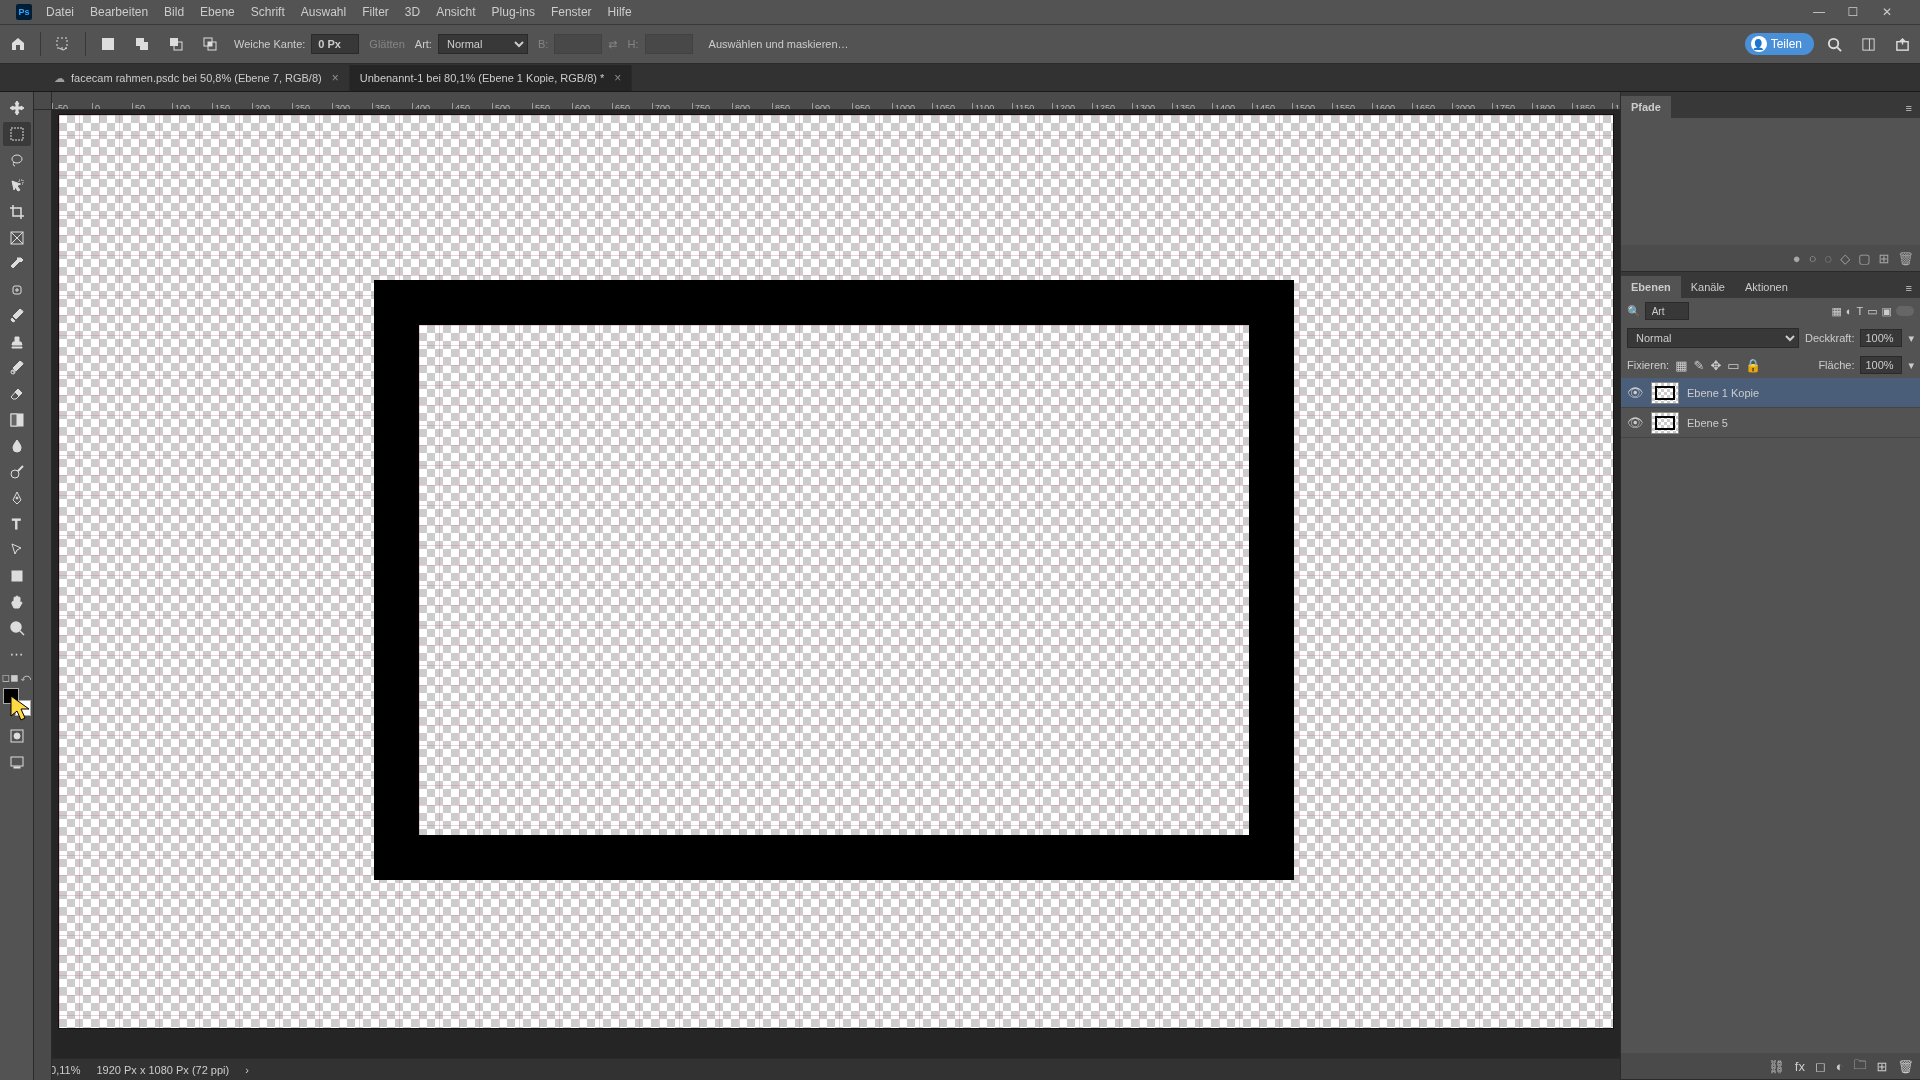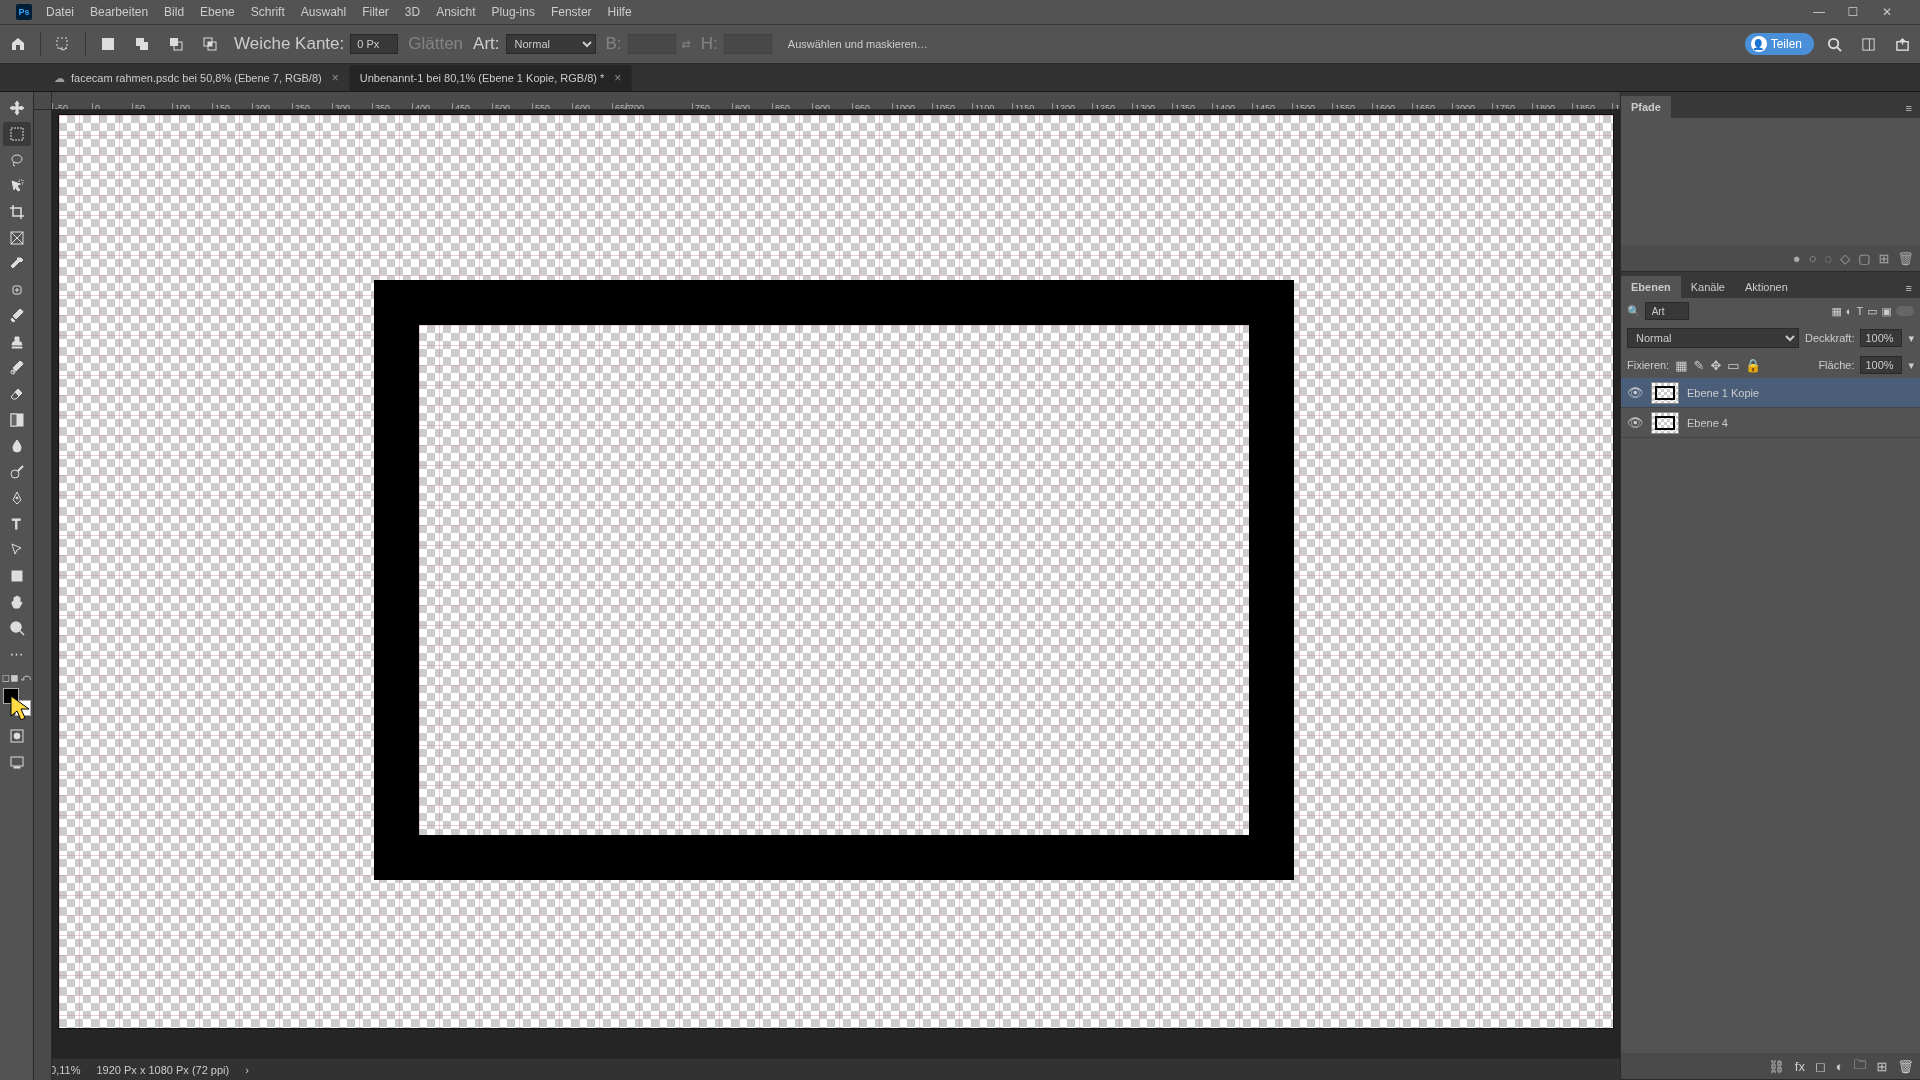--- a/index.html
+++ b/index.html
@@ -9,22 +9,22 @@
 .menubar { height: 24px; background: #535353; display: flex; align-items: center; padding: 0 16px; }
 .ps-icon { width: 16px; height: 16px; background: #001e36; color: #31a8ff; display: flex; align-items: center; justify-content: center; font-size: 9px; font-weight: bold; border-radius: 2px; margin-right: 6px; }
 .menubar .menu-item { padding: 0 8px; height: 100%; display: flex; align-items: center; cursor: default; font-size: 12px; }
 .win-controls { margin-left: auto; display: flex; }
 .win-controls span { width: 34px; height: 24px; display: flex; align-items: center; justify-content: center; font-size: 12px; }
 
 
 .optionsbar { height: 40px; background: #535353; border-top: 1px solid #383838; border-bottom: 1px solid #2a2a2a; display: flex; align-items: center; padding: 0 4px; gap: 6px; }
 .home-btn, .opt-btn { width: 28px; height: 28px; display: flex; align-items: center; justify-content: center; border-radius: 2px; }
 .divider { width: 1px; height: 24px; background: #383838; margin: 0 2px; }
-.opt-label { font-size: 17px; margin-left: 4px; }
-.opt-input { background: #383838; border: 1px solid #2a2a2a; color: #ccc; font-size: 11px; padding: 2px 6px; width: 48px; height: 20px; }
+.opt-label { font-size: 11px; margin-left: 4px; }
+.opt-input { background: #383838; border: 1px solid #2a2a2a; color: #ccc; font-size: 11px; padding: 2px 6px; width: 48px; height: 20px; font-weight: bold; }
 .opt-select { background: #383838; border: 1px solid #2a2a2a; color: #ccc; font-size: 11px; padding: 2px 4px; width: 90px; height: 20px; }
 .opt-link { font-size: 11px; color: #ccc; cursor: pointer; margin-left: 10px; }
 .opt-disabled { opacity: 0.4; }
 .share-btn { margin-left: auto; background: #4a90d9; color: #fff; border-radius: 14px; padding: 3px 12px 3px 6px; display: flex; align-items: center; gap: 4px; font-size: 12px; }
 .share-icon { width: 16px; height: 16px; border-radius: 50%; background: #fff; color: #4a90d9; display: flex; align-items: center; justify-content: center; font-size: 10px; }
 
 
 .tabbar { height: 28px; background: #323232; display: flex; align-items: flex-end; padding-left: 44px; border-bottom: 1px solid #1a1a1a; }
 .tab { height: 26px; display: flex; align-items: center; padding: 0 10px; font-size: 11px; gap: 6px; border-right: 1px solid #2a2a2a; }
 .tab.active { background: #252525; }
@@ -376,21 +376,21 @@
         <div class="tick" style="left: 200px;">200</div>
         <div class="tick" style="left: 240px;">250</div>
         <div class="tick" style="left: 280px;">300</div>
         <div class="tick" style="left: 320px;">350</div>
         <div class="tick" style="left: 360px;">400</div>
         <div class="tick" style="left: 400px;">450</div>
         <div class="tick" style="left: 440px;">500</div>
         <div class="tick" style="left: 480px;">550</div>
         <div class="tick" style="left: 520px;">600</div>
         <div class="tick" style="left: 560px;">650</div>
-        <div class="tick" style="left: 574px; text-align: right;">700</div>
+        <div class="tick" style="left: 600px; text-align: right;">700</div>
         <div class="tick" style="left: 640px;">750</div>
         <div class="tick" style="left: 680px;">800</div>
         <div class="tick" style="left: 720px;">850</div>
         <div class="tick" style="left: 760px;">900</div>
         <div class="tick" style="left: 800px;">950</div>
         <div class="tick" style="left: 840px;">1000</div>
         <div class="tick" style="left: 880px;">1050</div>
         <div class="tick" style="left: 920px;">1100</div>
         <div class="tick" style="left: 960px;">1150</div>
         <div class="tick" style="left: 1000px;">1200</div>
@@ -484,21 +484,21 @@
         </div>
         <div class="layer-list" id="layer-list">
             <div class="layer selected">
               <span class="eye">👁</span>
               <div class="thumb"></div>
               <span class="name">Ebene 1 Kopie</span>
             </div>
             <div class="layer">
               <span class="eye">👁</span>
               <div class="thumb"></div>
-              <span class="name">Ebene 4</span>
+              <span class="name">Ebene 5</span>
             </div>
           </div>
         <div class="layers-footer">
           <span>⛓</span>
           <span>fx</span>
           <span>◻</span>
           <span>◐</span>
           <span>🗀</span>
           <span>⊞</span>
           <span>🗑</span>

